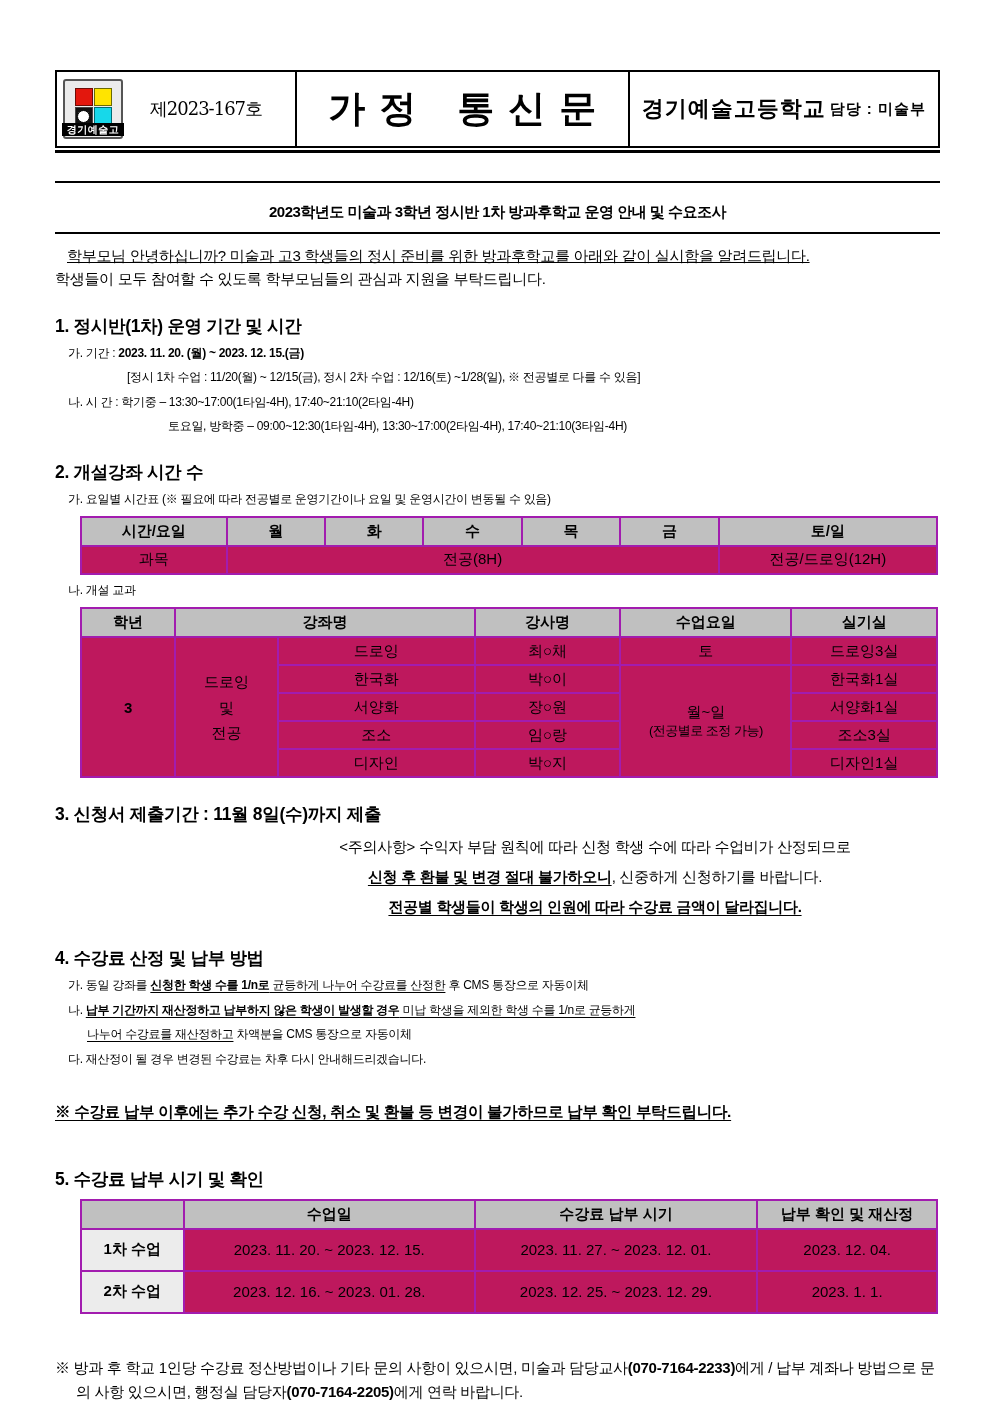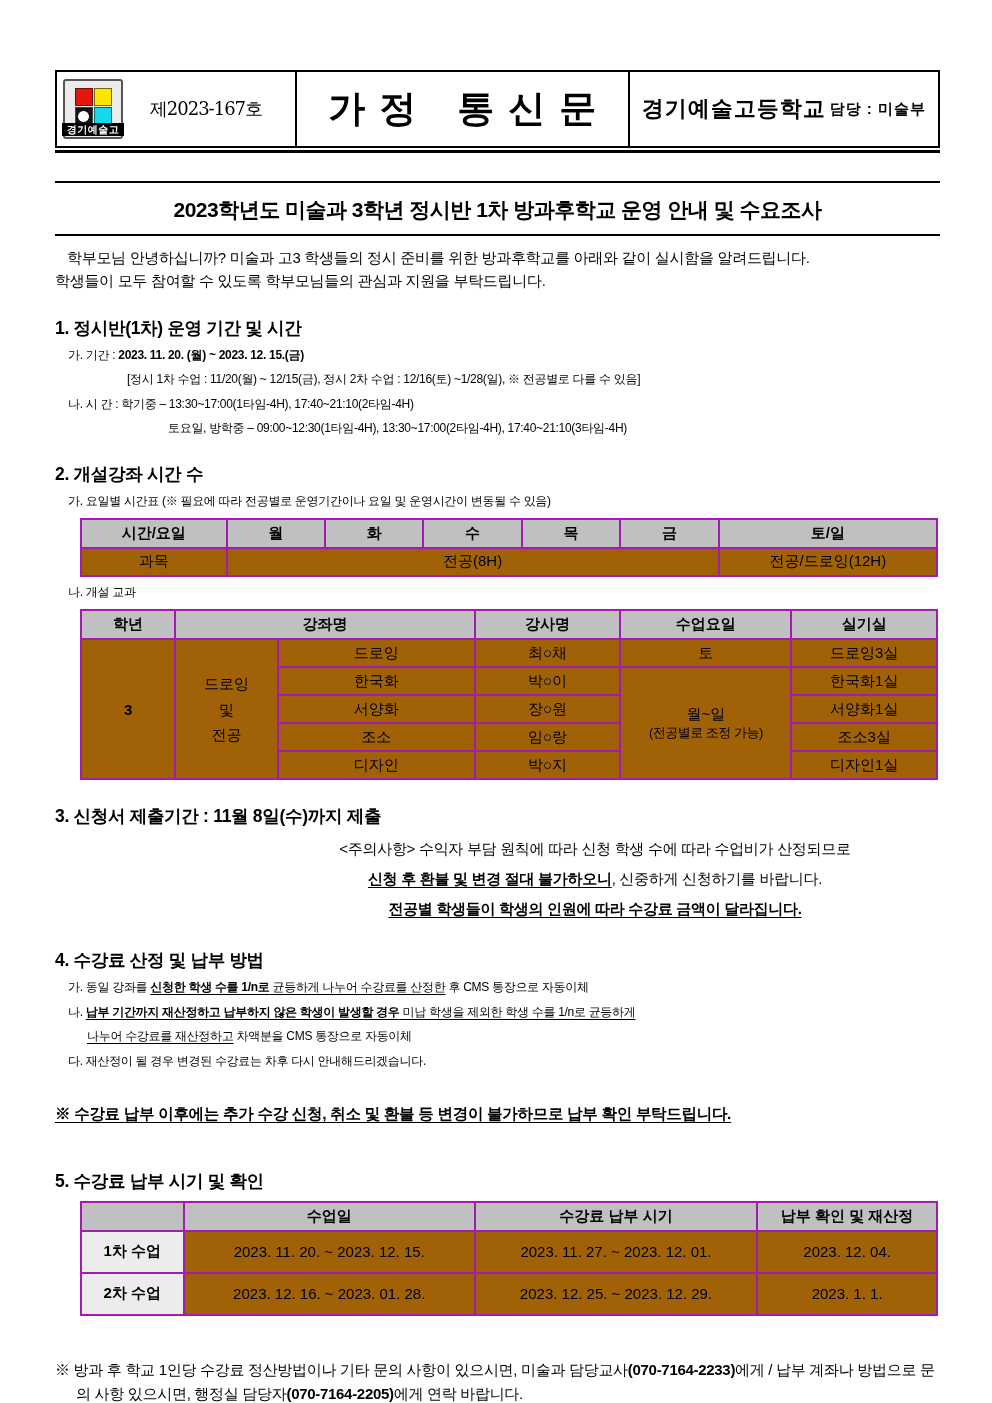--- a/index.html
+++ b/index.html
@@ -31,45 +31,45 @@
   .sq-red { background:#e3170d; border-color:#6d0c06; }
   .sq-yellow { background:#ffe400; border-color:#6b6b00; }
   .sq-dot { background:#111; display:flex; align-items:center; justify-content:center; }
   .sq-dot .dot { width:13px; height:13px; border-radius:50%; background:#fff; border:1px solid #000; }
   .sq-cyan { background:#17d8ea; border-color:#006b74; }
   .logo-banner { position:absolute; bottom:1px; left:-3px; right:-3px; background:#000; color:#fff;
                  font-size:10px; font-weight:bold; text-align:center; line-height:13px; letter-spacing:0.5px; }
 
   
   .title-bar { margin-top:28px; border-top:2px solid #000; border-bottom:2px solid #000;
-               text-align:center; font-size:21px; font-weight:bold; padding:13px 0 10px; letter-spacing:-0.5px; }
+               text-align:center; font-size:15px; font-weight:bold; padding:20px 0 10px; letter-spacing:-0.5px; }
 
   
   .intro { margin-top:11px; font-size:15px; line-height:1.5; letter-spacing:-0.3px; }
-  .intro .l1 { text-indent:12px; }
+  .intro .l1 { text-indent:12px;text-decoration:underline; }
   .sec-h { font-size:17.5px; font-weight:bold; margin:24px 0 6px 0; letter-spacing:-0.3px; }
   .li { font-size:12px; margin:7px 0 0 13px; line-height:1.45; letter-spacing:-0.3px; }
   .li.ind-a { margin-left:72px; }
   .li.ind-b { margin-left:113px; }
   .b { font-weight:bold; }
   .u { text-decoration:underline; text-underline-offset:3px; }
   .bu { font-weight:bold; text-decoration:underline; text-underline-offset:3px; }
 
   .notes { margin:1px 0 0 195px; font-size:15px; line-height:2.0; letter-spacing:-0.3px;text-align:center; }
   .warn { margin-top:34px; font-size:15.5px; letter-spacing:-0.3px; }
   .footer { margin-top:42px; font-size:15px; line-height:1.6; letter-spacing:-0.3px;
             padding-left:21px; text-indent:-21px; }
 
   
   table { border-collapse:collapse; table-layout:fixed; width:calc(100% - 27px);
           margin:8px 0 0 25px; font-size:15px; text-align:center; }
   table, th, td { border:2px solid #a21caf; }
   table { border-width:2px; }
   th { background:#c0c0c0; font-weight:bold; padding:4px 2px; }
-  td { padding:3px 2px; background:#a16207; }
+  td { padding:3px 2px; background:#be185d; }
   .t1 th, .t1 td { height:28px; }
   .t2 th { height:14px; }
   .t2 td { height:28px; }
   .t2 .group-cell { white-space:pre-line; line-height:1.7; }
   .day-note { font-size:13px; letter-spacing:-0.5px; }
   .t3 td { height:42px; }
   .t3 .rowlab { background:#ececec; font-weight:bold; }
 </style>
 </head>
 <body>

